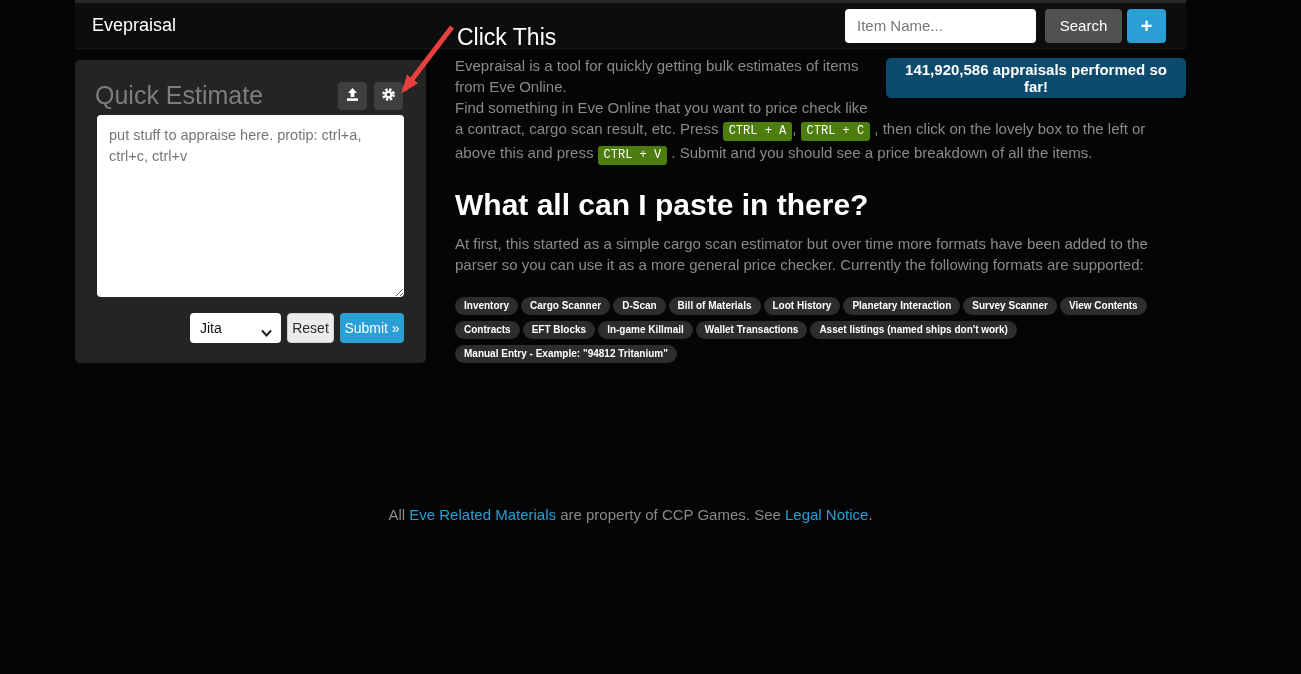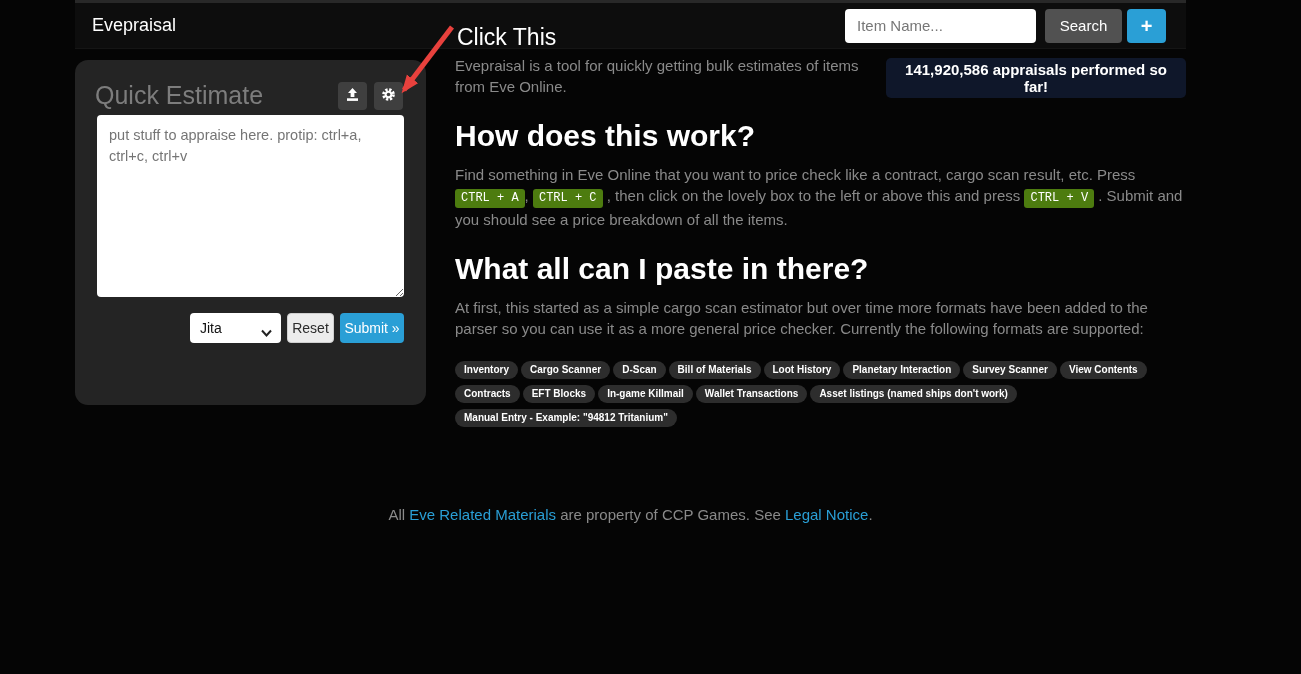--- a/index.html
+++ b/index.html
@@ -22,22 +22,22 @@
   .search-input {
     width:191px; height:34px; border:none; border-radius:4px; background:#fff;
     padding:0 12px; font-size:15px; color:#333; font-family:"Liberation Sans",sans-serif;
   }
   .search-input::placeholder { color:#777; }
   .btn { border:none; border-radius:4px; cursor:pointer; font-family:"Liberation Sans",sans-serif; }
   .btn-search { margin-left:9px; width:77px; height:34px; background:#515151; color:#fff; font-size:15px; }
   .btn-plus { margin-left:5px; width:39px; height:34px; background:#2a9fd6; color:#fff; font-size:20px; font-weight:bold; line-height:1; }
   
   .panel {
-    position:absolute; left:75px; top:60px; width:351px; height:345px;
-    background:#242424; border-radius:13px;
+    position:absolute; left:75px; top:60px; width:351px; height:303px;
+    background:#242424; border-radius:5px;
   }
   .panel-head { display:flex; align-items:center; padding:21px 23px 0 20px; }
   .panel-title { color:#7d7d7d; font-size:25px; font-weight:normal; }
   .panel-actions { margin-left:auto; display:flex; }
   .icon-btn {
     width:29px; height:28px; background:#3f3f3f; border:none; border-radius:4px;
     margin-left:7px; display:flex; align-items:center; justify-content:center; cursor:pointer;
   }
   .paste-area {
     position:absolute; left:22px; top:55px; width:307px; height:182px;
@@ -55,21 +55,21 @@
     background:#fff; color:#111; font-size:14px; padding:0 0 0 10px;
     font-family:"Liberation Sans",sans-serif; cursor:pointer;
   }
   .select-chevron { position:absolute; right:9px; top:10px; pointer-events:none; }
   .btn-reset { margin-left:6px; width:47px; height:30px; background:#ececec; border:1px solid #cfcfcf; border-radius:4px; color:#2b2b2b; font-size:14px; }
   .btn-submit { margin-left:6px; width:64px; height:30px; background:#2a9fd6; border-radius:4px; color:#fff; font-size:14px; }
   
   .content { position:absolute; left:455px; top:55px; width:731px; }
   .stats-badge {
     float:right; width:300px; min-height:40px; margin:3px 0 10px 15px;
-    background:#0f172a; border-radius:5px; display:flex; align-items:center; justify-content:center;
+    background:#0c4a6e; border-radius:5px; display:flex; align-items:center; justify-content:center;
     color:#fff; font-size:15px; font-weight:bold; text-align:center; padding:0 14px;
   }
   .content h2 { color:#fff; font-size:30px; font-weight:bold; line-height:1.1; margin:22px 0 12px 0; }
   .content h2.first { margin-top:6px; }
   .content p { color:#8a8a8a; font-size:15px; line-height:21px; }
   code.kbd {
     background:#4d7c0f; color:#fff; font-family:"Liberation Mono",monospace;
     font-size:12px; font-weight:normal; padding:2px 6px 3px; border-radius:3px; white-space:nowrap;
   }
   .format-tags { margin-top:20px; width:740px; }
@@ -136,21 +136,20 @@
     <button class="btn btn-reset">Reset</button>
     <button class="btn btn-submit">Submit »</button>
   </div>
 </div>
 
 <div class="content">
   <div class="stats-badge">141,920,586 appraisals performed so far!</div>
 
   <p style="max-width:420px;">Evepraisal is a tool for quickly getting bulk estimates of items from Eve Online.</p>
 
-  <h2>How does this work?</h2>
   <p id="how-text"><span>Find something in Eve Online that you want to price check like a contract, cargo scan result, etc. Press </span><code class="kbd">CTRL + A</code><span>, </span><code class="kbd">CTRL + C</code><span> , then click on the lovely box to the left or above this and press </span><code class="kbd">CTRL + V</code><span> . Submit and you should see a price breakdown of all the items.</span></p>
 
   <h2>What all can I paste in there?</h2>
   <p>At first, this started as a simple cargo scan estimator but over time more formats have been added to the parser so you can use it as a more general price checker. Currently the following formats are supported:</p>
 
   <div class="format-tags" id="format-tags"><span class="tag">Inventory</span><span class="tag">Cargo Scanner</span><span class="tag">D-Scan</span><span class="tag">Bill of Materials</span><span class="tag">Loot History</span><span class="tag">Planetary Interaction</span><span class="tag">Survey Scanner</span><span class="tag">View Contents</span><span class="tag">Contracts</span><span class="tag">EFT Blocks</span><span class="tag">In-game Killmail</span><span class="tag">Wallet Transactions</span><span class="tag">Asset listings (named ships don't work)</span><span class="tag">Manual Entry - Example: "94812 Tritanium"</span></div>
 </div>
 
 <div class="annotation-label">Click This</div>
 <svg class="annotation-arrow" width="70" height="82" viewBox="0 0 70 82">

